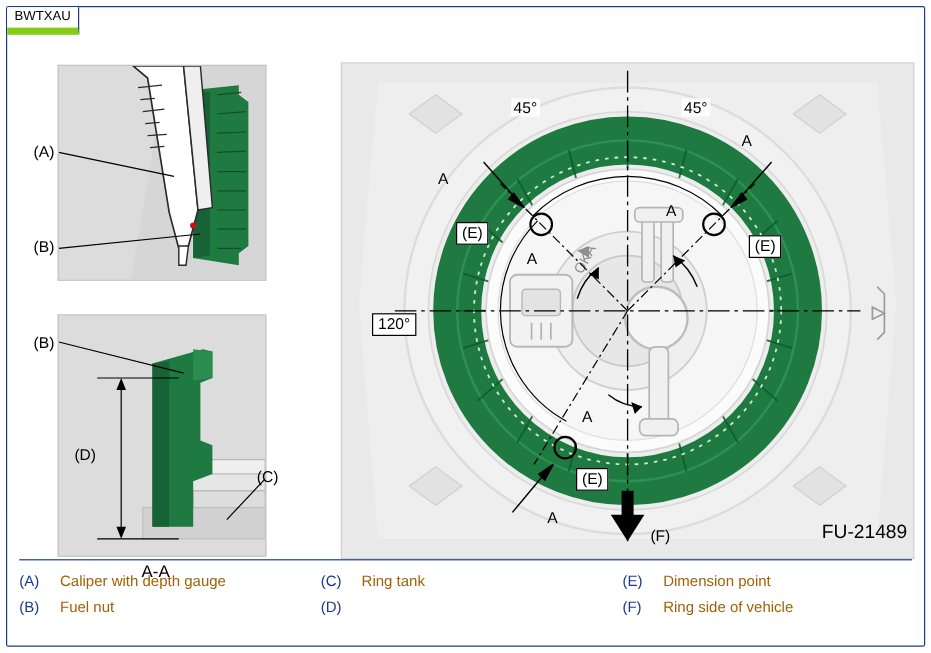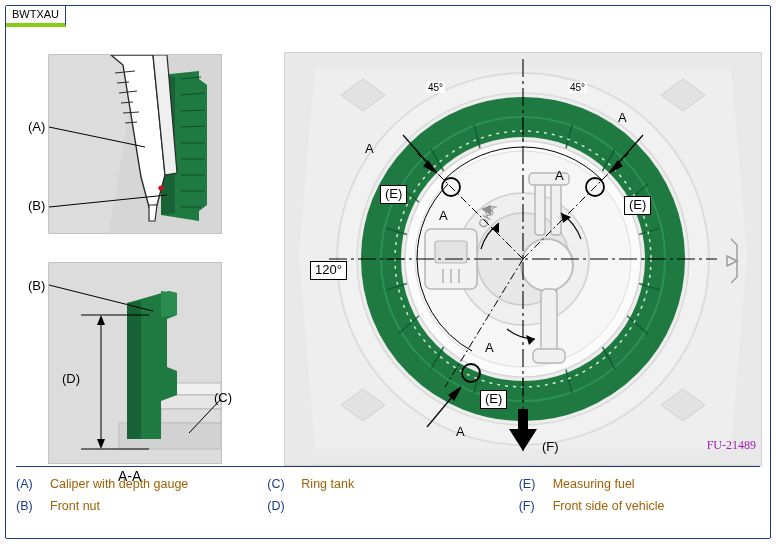--- a/index.html
+++ b/index.html
@@ -30,21 +30,21 @@
   }
   .code-tag {
     position: absolute;
     left: 6px;
     top: 6px;
     padding: 2px 6px 3px 6px;
     font-size: 11px;
     color: #000;
     background: #ffffff;
     border-right: 1px solid #1b3a8c;
-    border-bottom: 4px solid #84cc16;
+    border-bottom: 6px solid #84cc16;
     z-index: 5;
     text-align: center;
   }
   .fig-area {
     position: absolute;
     left: 6px;
     top: 24px;
     width: 764px;
     height: 437px;
   }
@@ -75,34 +75,33 @@
     font-size: 13px;
     color: #000;
     background: #ffffff;
     border: 1px solid #000;
     padding: 1px 4px 2px 4px;
     white-space: nowrap;
     line-height: 1.1;
   }
   .lbl-plain-white {
     position: absolute;
-    font-size: 10px;
+    font-size: 13px;
     color: #000;
     background: rgba(255,255,255,0.85);
     padding: 0 2px;
     white-space: nowrap;
     text-align: right;
   }
   .code-right {
     position: absolute;
     right: 14px;
     bottom: 8px;
-    font-size: 12px;
-    color: #a21caf;
-    font-family: Liberation Serif, serif;
+    font-size: 16px;
+    color: #000000;
   }
   hr.sep {
     position: absolute;
     left: 16px;
     top: 466px;
     width: 744px;
     height: 0;
     margin: 0;
     border: 0;
     border-top: 1px solid #1b3a8c;
@@ -388,37 +387,37 @@
   <hr class="sep">
 
   <div class="legend">
     <div class="legend-col">
       <div class="legend-item">
         <span class="legend-key">(A)</span>
         <span class="legend-text">Caliper with depth gauge</span>
       </div>
       <div class="legend-item">
         <span class="legend-key">(B)</span>
-        <span class="legend-text">Front nut</span>
+        <span class="legend-text">Fuel nut</span>
       </div>
     </div>
     <div class="legend-col">
       <div class="legend-item">
         <span class="legend-key">(C)</span>
         <span class="legend-text">Ring tank</span>
       </div>
       <div class="legend-item">
         <span class="legend-key">(D)</span>
       </div>
     </div>
     <div class="legend-col">
       <div class="legend-item">
         <span class="legend-key">(E)</span>
-        <span class="legend-text">Measuring fuel</span>
+        <span class="legend-text">Dimension point</span>
       </div>
       <div class="legend-item">
         <span class="legend-key">(F)</span>
-        <span class="legend-text">Front side of vehicle</span>
+        <span class="legend-text">Ring side of vehicle</span>
       </div>
     </div>
   </div>
 
 </div>
 
 </body></html>

